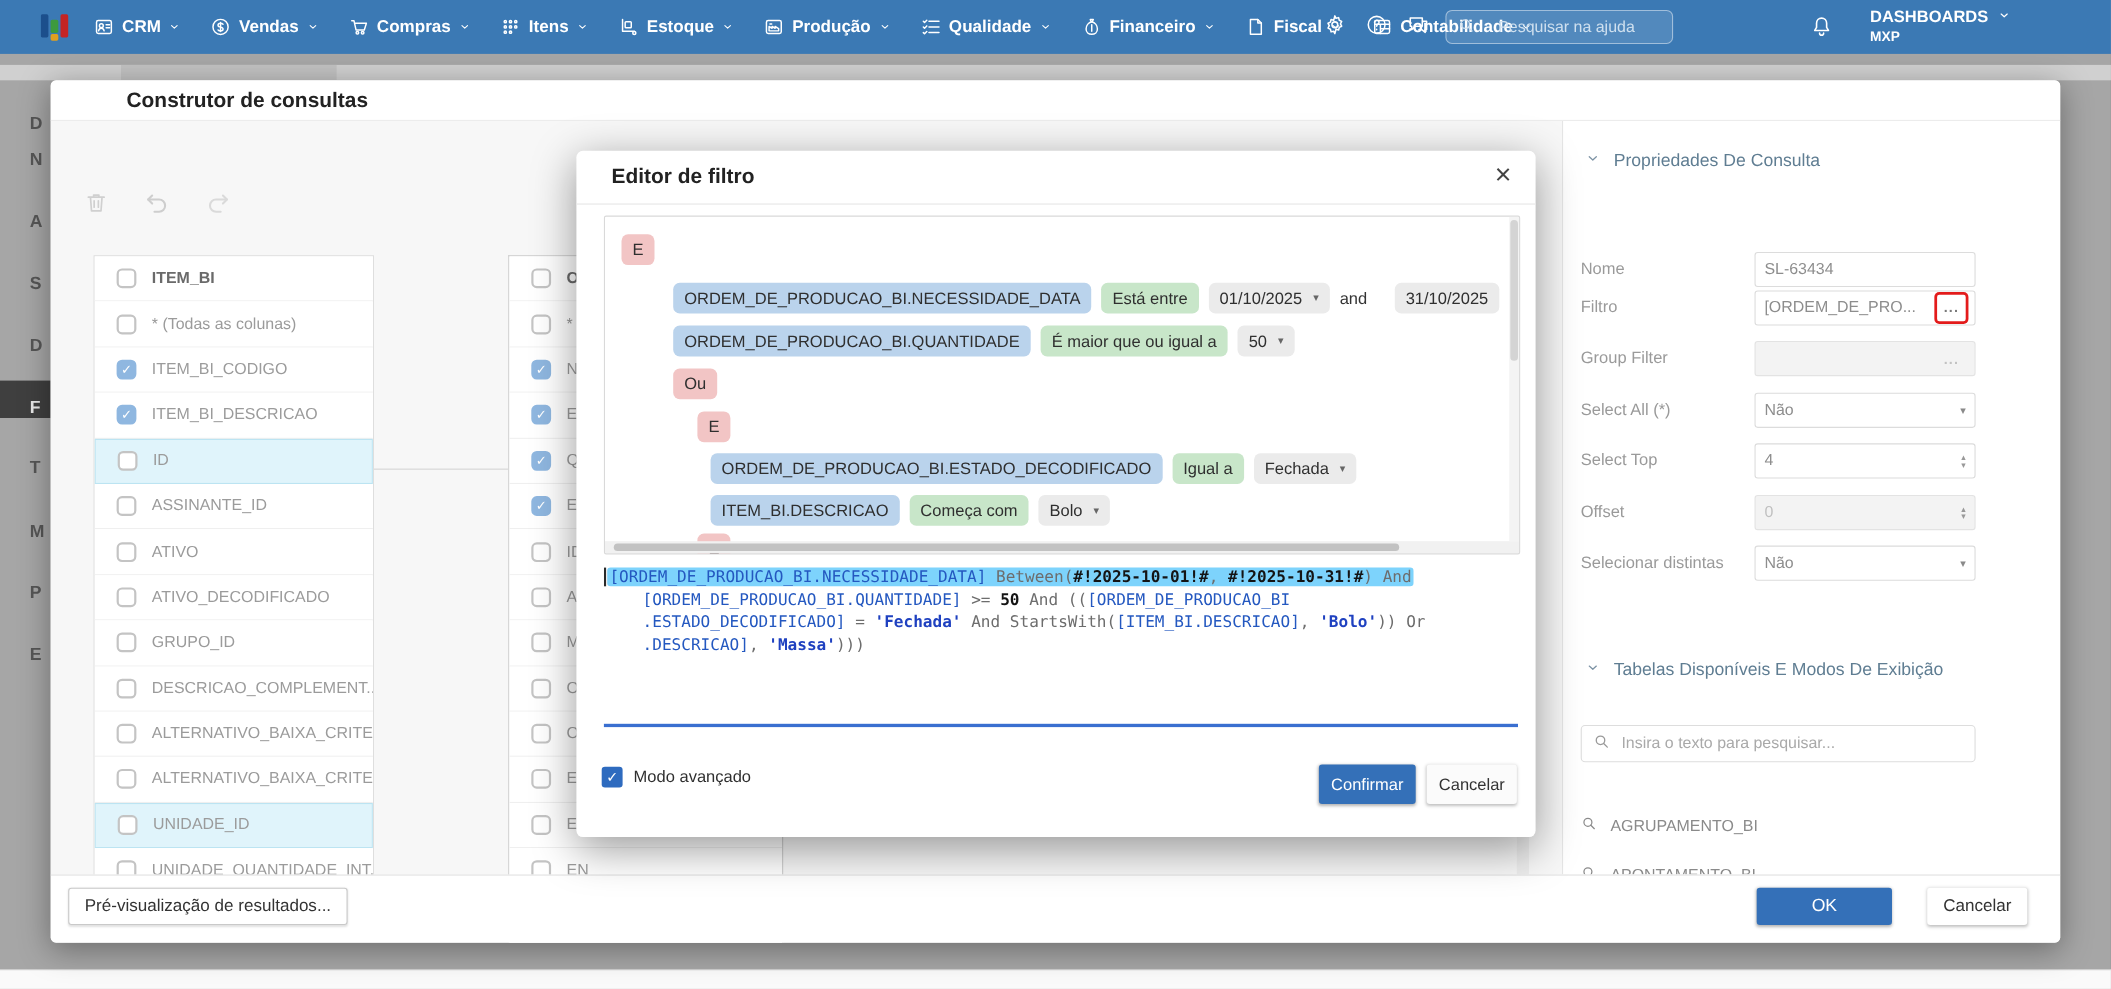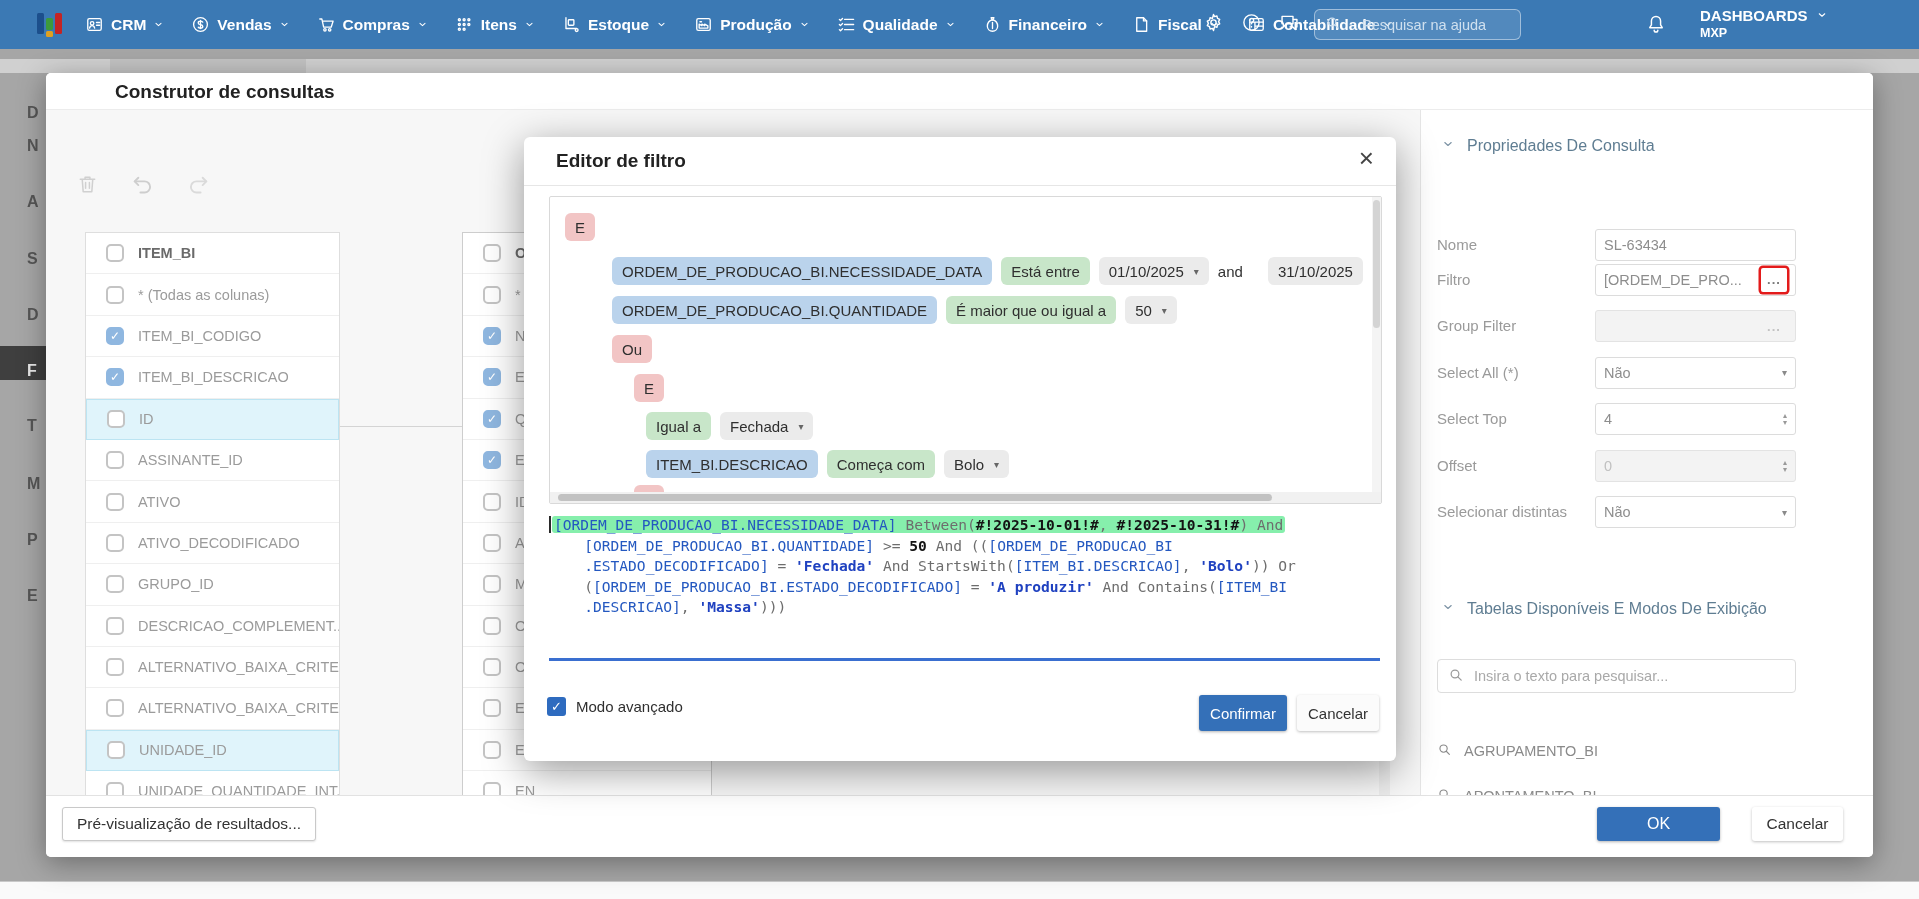--- a/index.html
+++ b/index.html
@@ -93,21 +93,21 @@
   .chip .caret{margin-left:10px;font-size:10px;color:#666;}
   .andword{font-size:15px;color:#333;margin-right:9px;}
   .hsb{position:absolute;left:0;bottom:0;width:100%;height:11px;background:#f1f1f1;}
   .hsb .th{position:absolute;left:8px;top:2px;width:714px;height:7px;background:#c2c2c2;border-radius:4px;}
   .vsb{position:absolute;right:0;top:0;width:9px;height:295px;background:#f4f4f4;}
   .vsb .th{position:absolute;left:1px;top:3px;width:7px;height:128px;background:#d4d4d4;border-radius:4px;}
 
   .sqlarea{position:absolute;left:25px;top:378px;width:831px;height:143px;background:#fff;cursor:text;
     font-family:"DejaVu Sans Mono",monospace;font-size:14.6px;line-height:20.5px;overflow:hidden;}
   .sqline{white-space:pre;}
-  .l1bg{background:#86efac;border-radius:3px;padding:0 2px;}
+  .l1bg{background:#7dd3fc;border-radius:3px;padding:0 2px;}
   .cursor{border-left:2px solid #2a2a2a;margin-right:1px;}
   .tf{color:#2458c0;} .tk{color:#6d6d6d;} .tp{color:#6d6d6d;}
   .tn{color:#141414;font-weight:bold;} .tl{color:#141414;font-weight:bold;} .ts{color:#1f41c0;font-weight:bold;}
   .sql-underline{position:absolute;left:25px;top:521px;width:831px;height:3px;background:#3a6fd0;}
 
   .adv{position:absolute;left:23px;top:560px;display:flex;align-items:center;gap:10px;cursor:pointer;}
   .adv .box{width:19px;height:19px;background:#2e6bbf;border-radius:3px;color:#fff;font-size:13px;line-height:19px;text-align:center;}
   .adv span.lbl{font-size:15px;color:#2f2f2f;}
   .btn-confirm{position:absolute;left:675px;top:558px;width:88px;height:36px;background:#3470b8;color:#fff;font-size:15px;box-shadow:0 1px 3px rgba(0,0,0,.3);}
   .btn-cancel{position:absolute;left:773px;top:558px;width:82px;height:36px;background:#fbfbfb;color:#333;font-size:15px;box-shadow:0 1px 3px rgba(0,0,0,.25);}
@@ -595,20 +595,21 @@
           <span class="chip o">É maior que ou igual a</span>
           <span class="chip v" style="margin-right: 9px;">50<span class="caret">▾</span></span>
         </div>
         <div class="frow" style="left: 62px; top: 138px;">
           <span class="chip g">Ou</span>
         </div>
         <div class="frow" style="left: 84px; top: 177px;">
           <span class="chip g">E</span>
         </div>
         <div class="frow" style="left: 96px; top: 215px;">
+          <span class="chip f">ORDEM_DE_PRODUCAO_BI.ESTADO_DECODIFICADO</span>
           <span class="chip o">Igual a</span>
           <span class="chip v" style="margin-right: 9px;">Fechada<span class="caret">▾</span></span>
         </div>
         <div class="frow" style="left: 96px; top: 253px;">
           <span class="chip f">ITEM_BI.DESCRICAO</span>
           <span class="chip o">Começa com</span>
           <span class="chip v" style="margin-right: 9px;">Bolo<span class="caret">▾</span></span>
         </div>
         <div class="frow" style="left: 84px; top: 288px;">
           <span class="chip g">E</span>
@@ -618,21 +619,20 @@
         </div>
         <div class="hsb">
           <div class="th"></div>
         </div>
       </div>
 
     <div class="sqlarea" id="sql-area">
         <div class="sqline"><span class="cursor"></span><span class="l1bg"><span class="tf">[ORDEM_DE_PRODUCAO_BI.NECESSIDADE_DATA]</span><span class="tp"> </span><span class="tk">Between</span><span class="tp">(</span><span class="tl">#!2025-10-01!#</span><span class="tp">, </span><span class="tl">#!2025-10-31!#</span><span class="tp">)</span><span class="tk"> And</span></span></div>
         <div class="sqline"><span class="tp">    </span><span class="tf">[ORDEM_DE_PRODUCAO_BI.QUANTIDADE]</span><span class="tk"> &gt;= </span><span class="tn">50</span><span class="tk"> And </span><span class="tp">((</span><span class="tf">[ORDEM_DE_PRODUCAO_BI</span></div>
         <div class="sqline"><span class="tp">    </span><span class="tf">.ESTADO_DECODIFICADO]</span><span class="tk"> = </span><span class="ts">'Fechada'</span><span class="tk"> And StartsWith</span><span class="tp">(</span><span class="tf">[ITEM_BI.DESCRICAO]</span><span class="tp">, </span><span class="ts">'Bolo'</span><span class="tp">))</span><span class="tk"> Or</span></div>
-        <div class="sqline"><span class="tp">    (</span><span class="tf">[ORDEM_DE_PRODUCAO_BI.ESTADO_DECODIFICADO]</span><span class="tk"> = </span><span class="ts">'A produzir'</span><span class="tk"> And Contains</span><span class="tp">(</span><span class="tf">[ITEM_BI</span></div>
         <div class="sqline"><span class="tp">    </span><span class="tf">.DESCRICAO]</span><span class="tp">, </span><span class="ts">'Massa'</span><span class="tp">)))</span></div>
       </div>
     <div class="sql-underline"></div>
 
     <div class="adv">
       <span class="box">✓</span>
       <span class="lbl">Modo avançado</span>
     </div>
     <div class="btn btn-confirm">Confirmar</div>
     <div class="btn btn-cancel">Cancelar</div>

